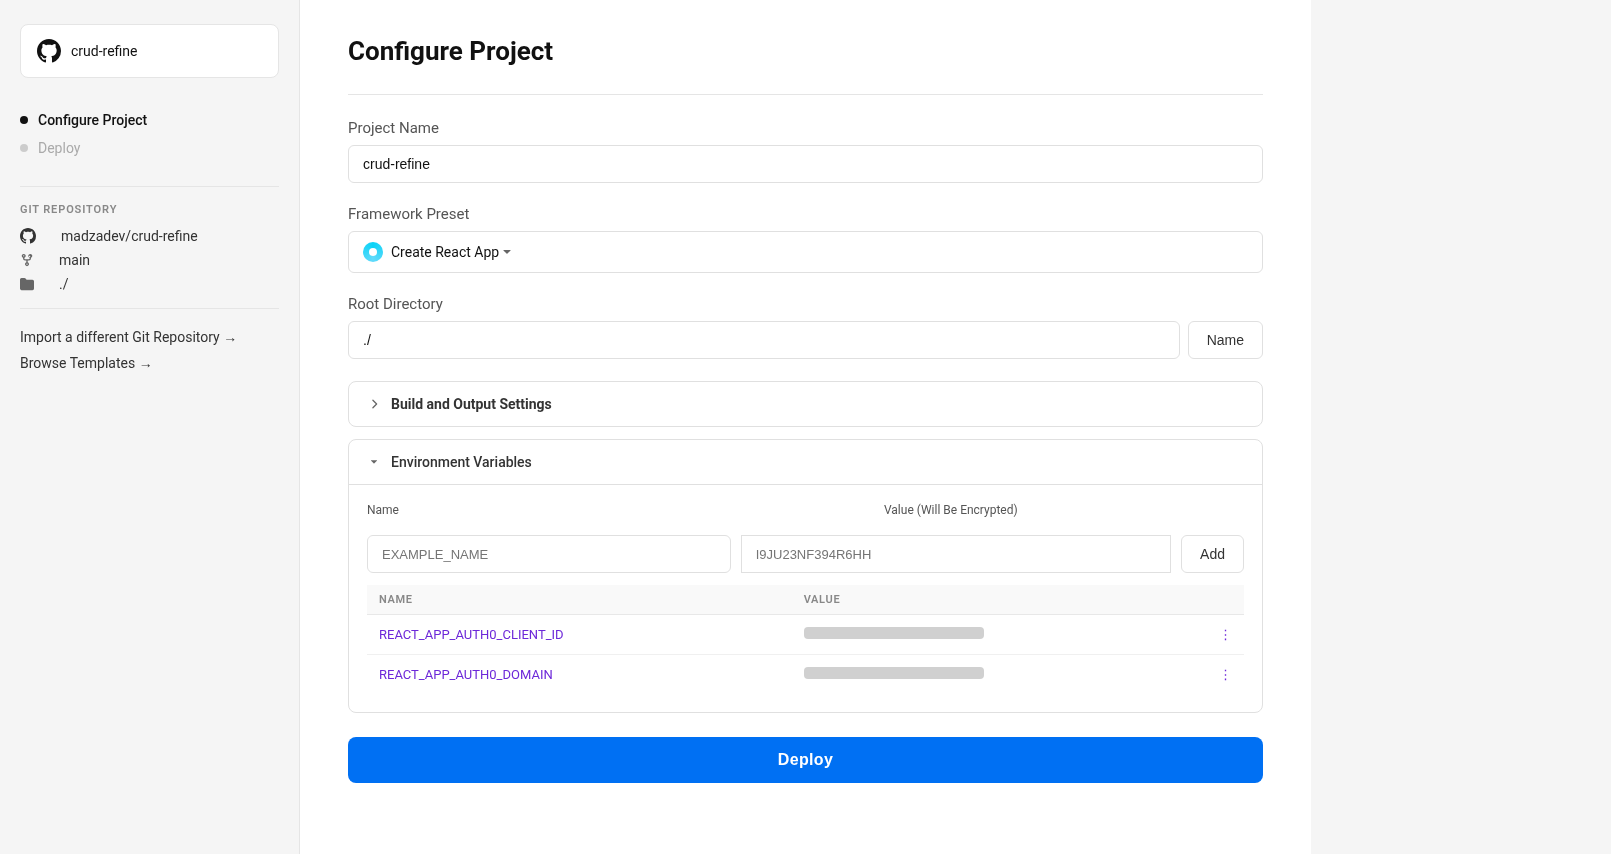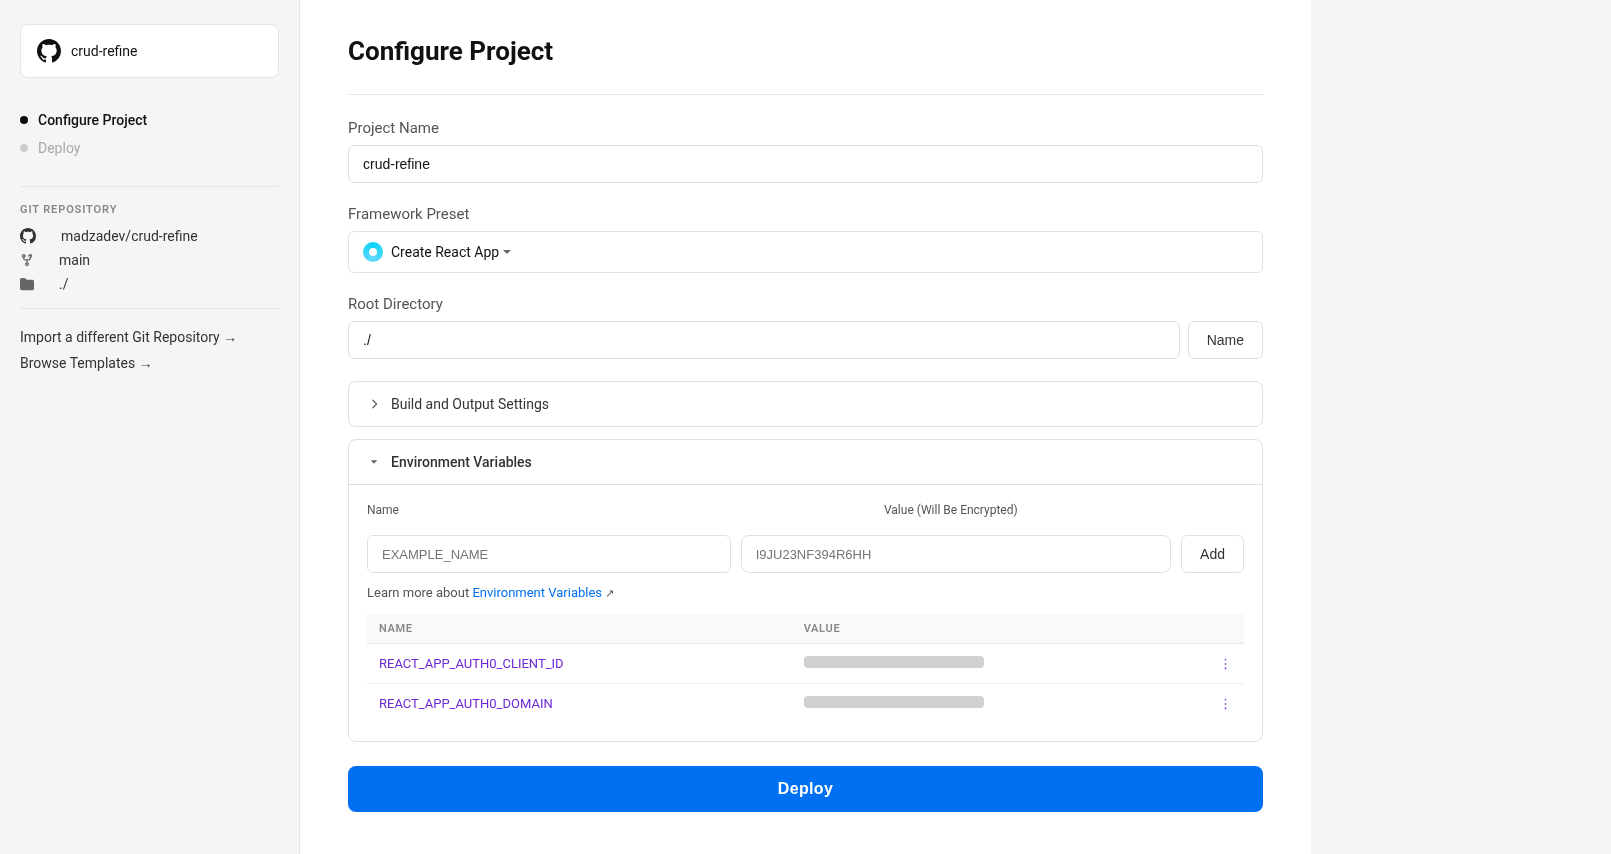--- a/index.html
+++ b/index.html
@@ -179,21 +179,21 @@
       border-radius: 8px;
       margin-bottom: 16px;
     }
     .collapsible-header {
       display: flex;
       align-items: center;
       gap: 10px;
       padding: 14px 18px;
       cursor: pointer;
       font-size: 14px;
-      font-weight: 400;
+      font-weight: 700;
       color: #333;
     }
 
     
     .env-section {
       border: 1px solid #e0e0e0;
       border-radius: 8px;
       margin-bottom: 24px;
       overflow: hidden;
     }
@@ -223,21 +223,21 @@
       border: 1px solid #e0e0e0;
       border-radius: 6px;
       padding: 10px 14px;
       font-size: 13px;
       color: #1d4ed8;
       outline: none;
     }
     .env-value-input {
       flex: 1.2;
       border: 1px solid #e0e0e0;
-      border-radius: 8px;
+      border-radius: 0;
       padding: 10px 14px;
       font-size: 13px;
       color: #aaa;
       outline: none;
     }
     .add-btn {
       border: 1px solid #e0e0e0;
       background: #fff;
       border-radius: 6px;
       padding: 10px 18px;
@@ -447,23 +447,20 @@
           <div style="font-size:12px;color:#555;margin-bottom:6px;">Value (Will Be Encrypted)</div>
         </div>
         <div style="width:68px;"></div>
       </div>
       <div class="env-input-row">
         <input type="text" class="env-name-input" placeholder="EXAMPLE_NAME" style="">
         <input type="text" class="env-value-input" placeholder="I9JU23NF394R6HH" style="">
         <button class="add-btn">Add</button>
       </div>
 
-      <div class="env-learn-more">
-        <span>Learn more about </span><a href="#">Environment Variables</a> <span style="font-size:11px;">↗</span>
-      </div>
 
       <table class="env-table">
         <thead>
           <tr>
             <th>NAME</th>
             <th>VALUE</th>
             <th style="width:32px;"></th>
           </tr>
         </thead>
         <tbody>

